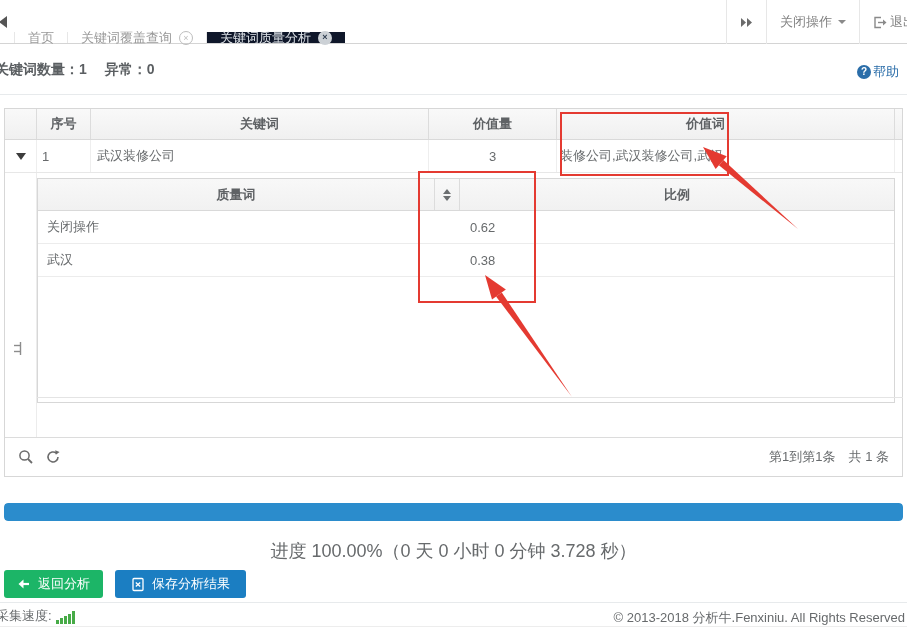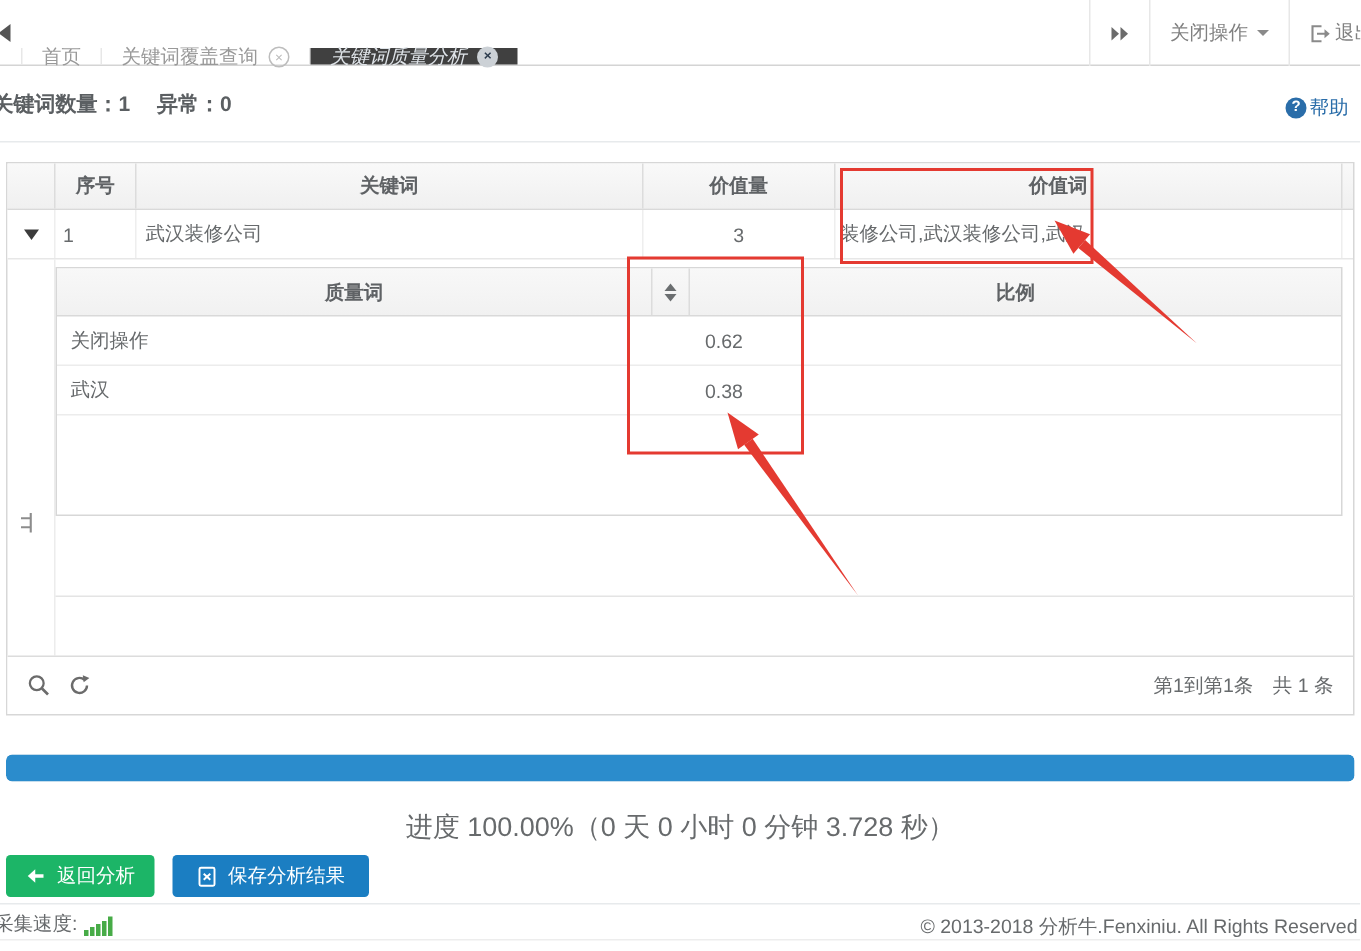--- a/index.html
+++ b/index.html
@@ -10,21 +10,21 @@
   
   .tabbar { position:absolute; top:0; left:0; right:0; height:44px; background:#fff;
             border-bottom:1px solid #d4d4d4; display:flex; align-items:stretch; }
   .tab-scroll-left { position:absolute; left:-5px; top:16px; width:12px; height:12px;
             border-top:6px solid transparent; border-bottom:6px solid transparent;
             border-right:8px solid #555; }
   .tabs { display:flex; margin-left:14px; }
   .tab { display:flex; align-items:center; gap:7px; padding:0 13px; font-size:13px; color:#999;
          border-right:1px solid #e7e7e7; cursor:pointer; white-space:nowrap;margin-top:32px; }
   .tab:first-child { border-left:1px solid #e7e7e7; }
-  .tab.active { background:#404040; color:#dfe4e9; border-right:none;font-style:italic; }
+  .tab.active { background:#0f172a; color:#dfe4e9; border-right:none; }
   .close-circle { width:14px; height:14px; border-radius:50%; font-size:9px; line-height:13px;
          text-align:center; }
   .close-circle.outline { border:1px solid #bdbdbd; color:#bdbdbd; }
   .close-circle.solid { background:#ccd1d6; color:#2c3b4d; font-weight:bold; }
   .topright { position:absolute; right:-22px; top:0; height:44px; display:flex; align-items:stretch; }
   .topright > div { display:flex; align-items:center; border-left:1px solid #e7e7e7;
          padding:0 13px; font-size:13px; color:#808080; cursor:pointer; white-space:nowrap; }
   .caret-down { width:0; height:0; border-left:4px solid transparent; border-right:4px solid transparent;
          border-top:4px solid #8a8a8a; margin-left:6px; }
 
@@ -51,21 +51,21 @@
   .grow .c { border-right:1px solid #eeeeee; font-size:13px; color:#676a6c; display:flex; align-items:center; }
   .c.w-exp { width:32px; justify-content:center; } .c.w-idx { width:54px; padding-left:5px; }
   .c.w-kw { width:338px; padding-left:6px; } .c.w-val { width:128px; justify-content:center; }
   .c.w-vw { width:338px; padding-left:3px; } .c.fill { flex:1; border-right:none; }
   .expander { width:0; height:0; border-left:5px solid transparent; border-right:5px solid transparent;
           border-top:7px solid #3c3c3c; }
   .gutter { position:absolute; left:0; top:64px; width:32px; height:266px; border-right:1px solid #ececec; }
   .tree-icon { position:absolute; left:7px; top:168px; }
 
   
-  .subgrid { position:absolute; left:32px; top:69px; width:858px; height:166px;
+  .subgrid { position:absolute; left:32px; top:69px; width:858px; height:225px;
           border:1px solid #d7d7d7; background:#fff; }
   .sghead { display:flex; height:32px; background:linear-gradient(#f8f8f8,#f1f1f1);
           border-bottom:1px solid #d9d9d9; }
   .sghead .hc { border-right:1px solid #dcdcdc; display:flex; align-items:center; justify-content:center;
           font-size:13px; font-weight:bold; color:#5f6265; }
   .sg-qw { width:397px; } .sg-sort { width:25px; } .sg-ratio { flex:1; border-right:none !important; }
   .sgrow { display:flex; height:33px; border-bottom:1px solid #ececec; font-size:13px; color:#676a6c; }
   .sgrow > div { display:flex; align-items:center; }
   .sgrow .sg-qw { padding-left:9px; } .sgrow .sg-ratio { padding-left:10px; justify-content:flex-start; }
   .sort-icon { display:flex; flex-direction:column; gap:2px; align-items:center; }

